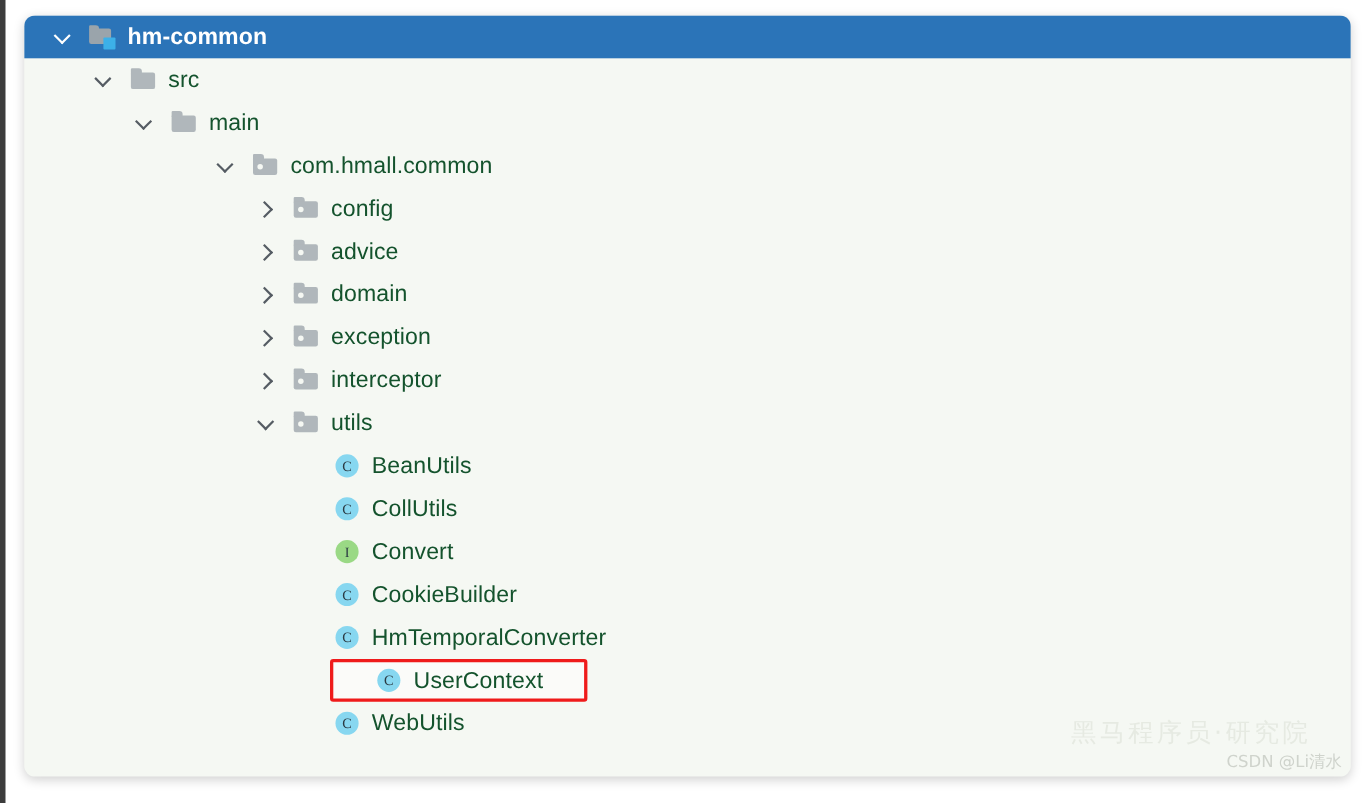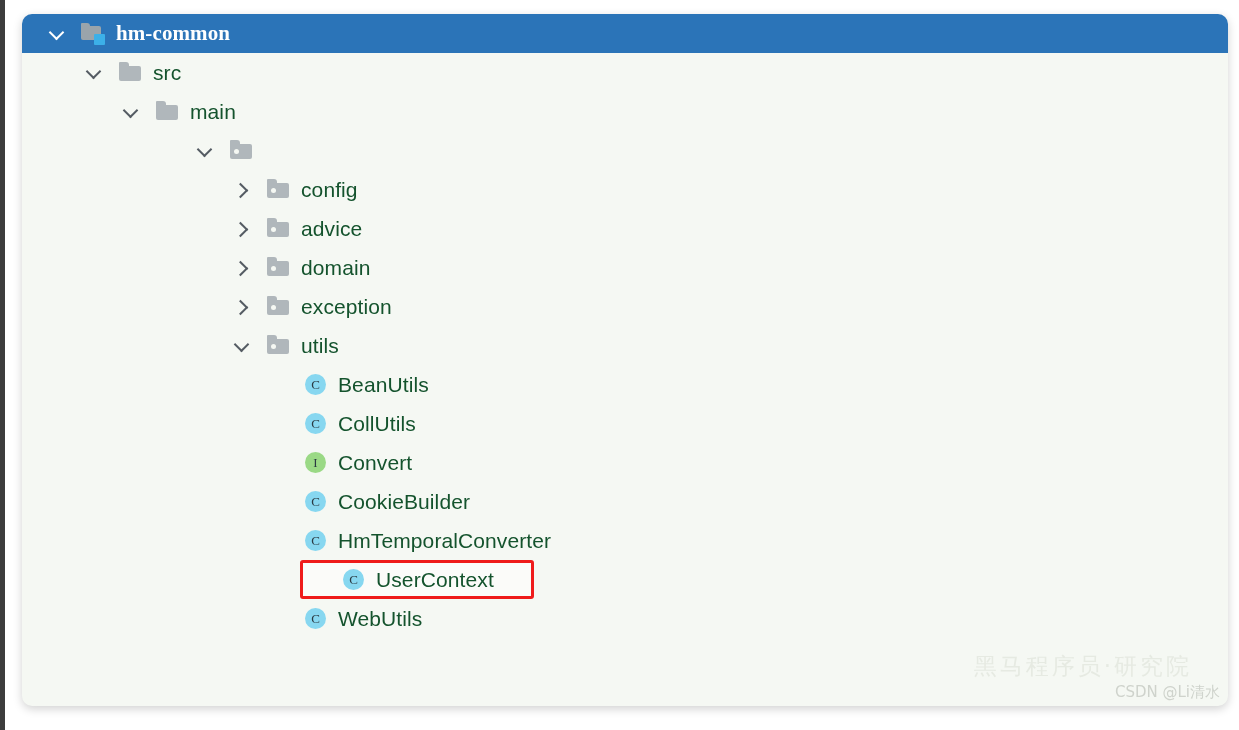--- a/index.html
+++ b/index.html
@@ -56,21 +56,20 @@
     background: #2b74b8;
   }
   .row .label {
     font-size: 21px;
     color: #14532d;
     letter-spacing: 0.1px;
   }
   .row.selected .label {
     color: #ffffff;
     font-weight: bold;
-    font-family: Liberation Serif, serif;
   }
 
   
   .indent { display: inline-block; flex: 0 0 auto; }
 
   
   .chev {
     flex: 0 0 auto;
     width: 26px;
     height: 26px;
@@ -279,20 +278,21 @@
         </div>
         <div class="row">
           <span class="indent" style="width: 170px;"></span>
           <span class="chev down"></span>
           <span class="indent" style="width: 11px;"></span>
           <span class="icon ic-package">
             <span class="ftab"></span>
             <span class="fbody"></span>
             <span class="dot"></span>
           </span>
+          <span class="label">com.hmall.common</span>
         </div>
         <div class="row">
           <span class="indent" style="width: 207px;"></span>
           <span class="chev right"></span>
           <span class="indent" style="width: 11px;"></span>
           <span class="icon ic-package">
             <span class="ftab"></span>
             <span class="fbody"></span>
             <span class="dot"></span>
           </span>
@@ -323,20 +323,31 @@
         <div class="row">
           <span class="indent" style="width: 207px;"></span>
           <span class="chev right"></span>
           <span class="indent" style="width: 11px;"></span>
           <span class="icon ic-package">
             <span class="ftab"></span>
             <span class="fbody"></span>
             <span class="dot"></span>
           </span>
           <span class="label">exception</span>
+        </div>
+        <div class="row">
+          <span class="indent" style="width: 207px;"></span>
+          <span class="chev right"></span>
+          <span class="indent" style="width: 11px;"></span>
+          <span class="icon ic-package">
+            <span class="ftab"></span>
+            <span class="fbody"></span>
+            <span class="dot"></span>
+          </span>
+          <span class="label">interceptor</span>
         </div>
         <div class="row">
           <span class="indent" style="width: 207px;"></span>
           <span class="chev down"></span>
           <span class="indent" style="width: 11px;"></span>
           <span class="icon ic-package">
             <span class="ftab"></span>
             <span class="fbody"></span>
             <span class="dot"></span>
           </span>

